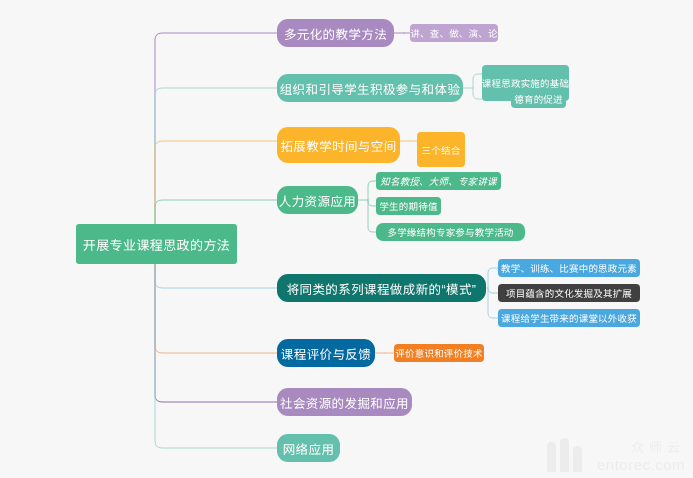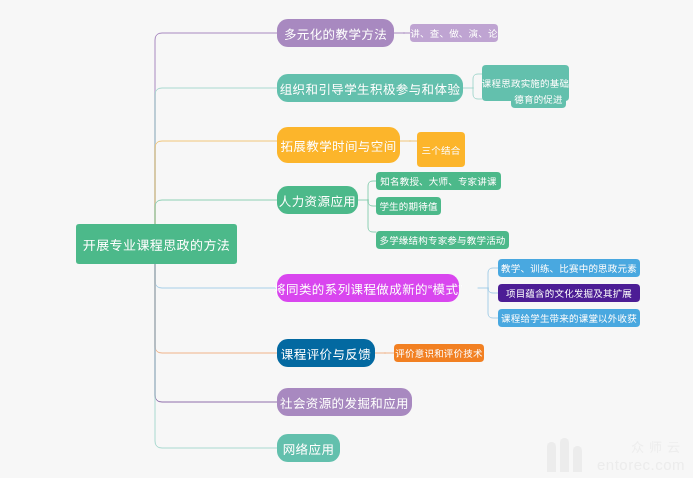--- a/index.html
+++ b/index.html
@@ -107,26 +107,26 @@
     </svg>
 <div class="node root" style="left: 76px; top: 224px; width: 161px; height: 40px; background: rgb(76, 185, 138);">开展专业课程思政的方法</div>
     <div class="node lvl1" style="left: 277px; top: 19px; width: 117px; height: 28px; background: rgb(168, 137, 192);">多元化的教学方法</div>
     <div class="node lvl2" style="left: 410px; top: 24px; width: 88px; height: 18px; background: rgb(191, 164, 210);">讲、查、做、演、论</div>
     <div class="node lvl1" style="left: 277px; top: 74px; width: 186px; height: 28px; background: rgb(99, 192, 173);">组织和引导学生积极参与和体验</div>
     <div class="node lvl2" style="left: 482px; top: 65px; width: 87px; height: 36px; background: rgb(99, 192, 173);">课程思政实施的基础</div>
     <div class="node lvl2" style="left: 511px; top: 90px; width: 55px; height: 18px; background: rgb(99, 192, 173);">德育的促进</div>
     <div class="node lvl1" style="left: 277px; top: 127px; width: 123px; height: 36px; background: rgb(252, 181, 43);">拓展教学时间与空间</div>
     <div class="node lvl2" style="left: 417px; top: 132px; width: 48px; height: 35px; background: rgb(252, 181, 43);">三个结合</div>
     <div class="node lvl1" style="left: 277px; top: 186px; width: 81px; height: 28px; background: rgb(76, 185, 138);">人力资源应用</div>
-    <div class="node lvl2" style="left: 376px; top: 172px; width: 125px; height: 18px; background: rgb(76, 185, 138);">知名教授、大师、专家讲课</div>
+    <div class="node lvl2" style="left: 376px; top: 172px; width: 125px; height: 18px; background: rgb(76, 185, 138); font-style: italic;">知名教授、大师、专家讲课</div>
     <div class="node lvl2" style="left: 376px; top: 197px; width: 65px; height: 18px; background: rgb(76, 185, 138);">学生的期待值</div>
-    <div class="node lvl2" style="left: 376px; top: 231px; width: 133px; height: 18px; background: rgb(76, 185, 138);">多学缘结构专家参与教学活动</div>
-    <div class="node lvl1" style="left: 277px; top: 274px; width: 182px; height: 28px; background: #d946ef;">将同类的系列课程做成新的“模式”</div>
+    <div class="node lvl2" style="left: 376px; top: 223px; width: 149px; height: 18px; background: rgb(76, 185, 138); border-radius: 7px;">多学缘结构专家参与教学活动</div>
+    <div class="node lvl1" style="left: 277px; top: 274px; width: 209px; height: 28px; background: #0f766e;">将同类的系列课程做成新的“模式”</div>
     <div class="node lvl2" style="left: 498px; top: 259px; width: 142px; height: 18px; background: rgb(73, 168, 224);">教学、训练、比赛中的思政元素</div>
-    <div class="node lvl2" style="left: 498px; top: 284px; width: 142px; height: 18px; background: #4c1d95;">项目蕴含的文化发掘及其扩展</div>
+    <div class="node lvl2" style="left: 498px; top: 284px; width: 142px; height: 18px; background: #404040;">项目蕴含的文化发掘及其扩展</div>
     <div class="node lvl2" style="left: 498px; top: 309px; width: 142px; height: 18px; background: rgb(73, 168, 224);">课程给学生带来的课堂以外收获</div>
     <div class="node lvl1" style="left: 277px; top: 339px; width: 98px; height: 28px; background: #0369a1;">课程评价与反馈</div>
     <div class="node lvl2" style="left: 394px; top: 344px; width: 90px; height: 18px; background: rgb(242, 128, 34);">评价意识和评价技术</div>
     <div class="node lvl1" style="left: 277px; top: 388px; width: 135px; height: 28px; background: rgb(168, 137, 192);">社会资源的发掘和应用</div>
     <div class="node lvl1" style="left: 277px; top: 434px; width: 63px; height: 28px; background: rgb(99, 192, 173);">网络应用</div>
   </div>
 
 <div id="watermark">
   <div class="wm-logo">
     <i class="b1"></i>

